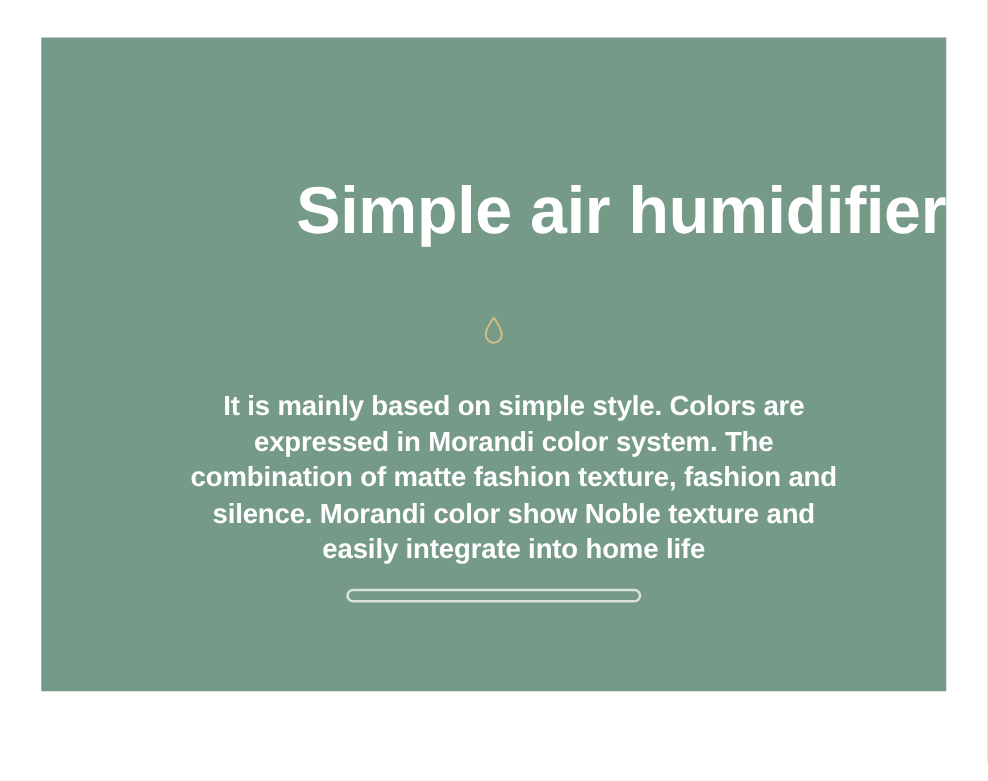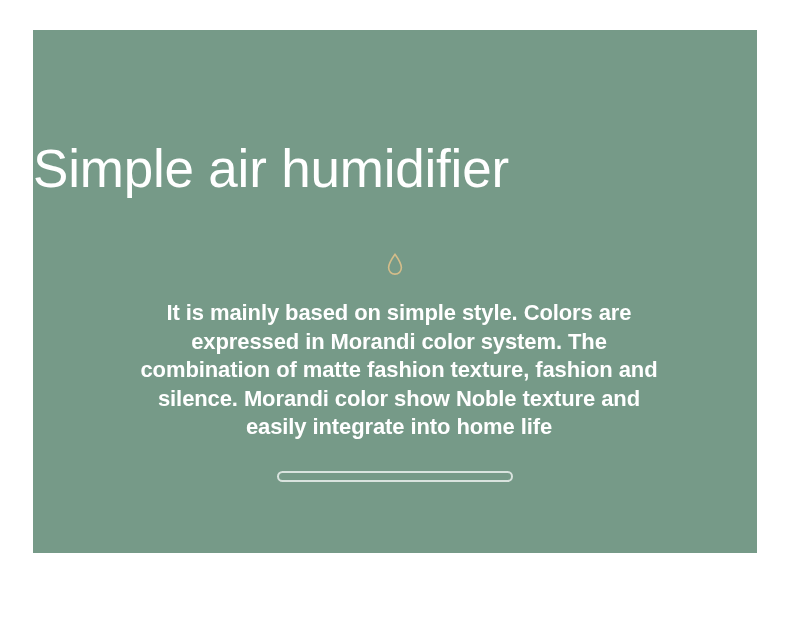--- a/index.html
+++ b/index.html
@@ -38,24 +38,24 @@
   }
 
   
   .headline {
     margin: 0;
     padding: 0;
     position: absolute;
     top: 108px;
     left: 0;
     right: 0;
-    text-align: left;
+    text-align: right;
     font-size: 53px;
     line-height: 62px;
-    font-weight: 400;
+    font-weight: 700;
     color: #ffffff;
     letter-spacing: -0.2px;
     white-space: nowrap;
   }
 
   
   .droplet-wrap {
     position: absolute;
     top: 220px;
     left: 0;
@@ -64,21 +64,21 @@
     justify-content: center;
     align-items: center;
     height: 28px;
   }
   .droplet-wrap svg {
     display: block;
   }
 
   
   .description {
-    margin: 4px;
+    margin: 16px;
     padding: 0;
     position: absolute;
     top: 265px;
     left: 95px;
     width: 534px;
     text-align: center;
     font-size: 22px;
     line-height: 28.6px;
     font-weight: 700;
     color: #ffffff;

